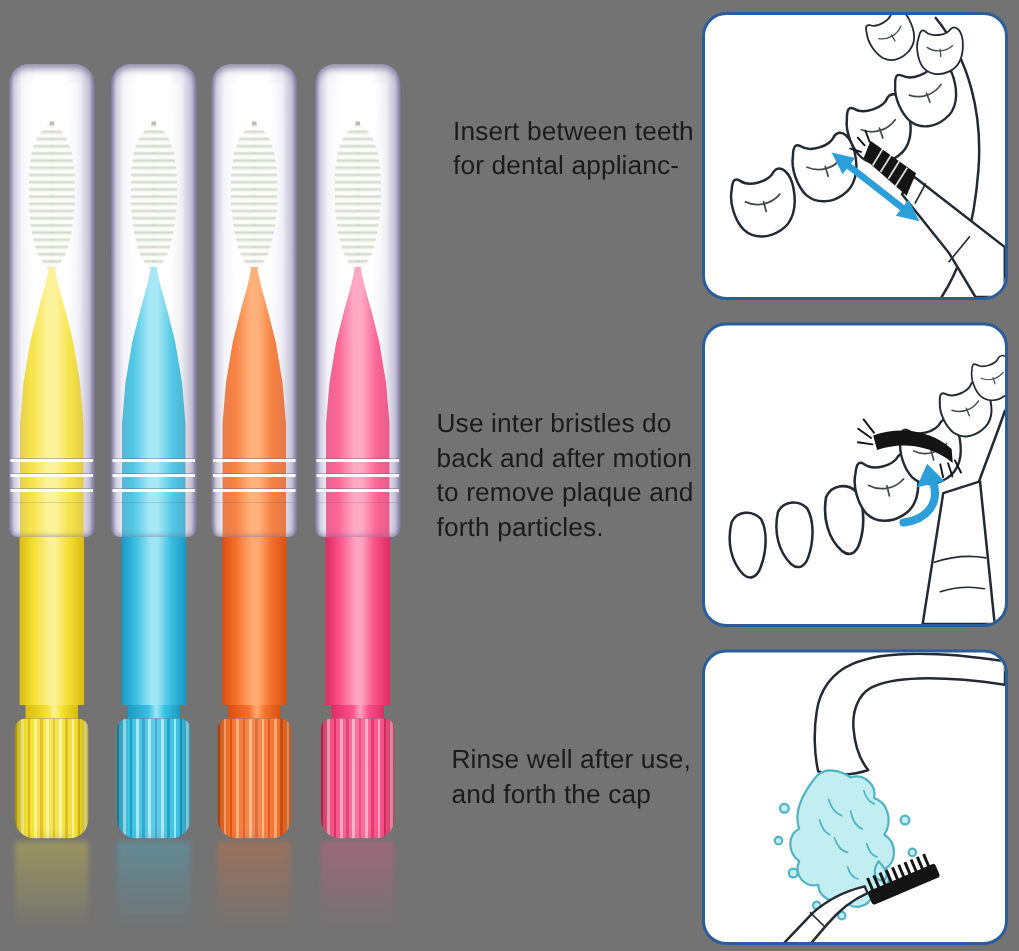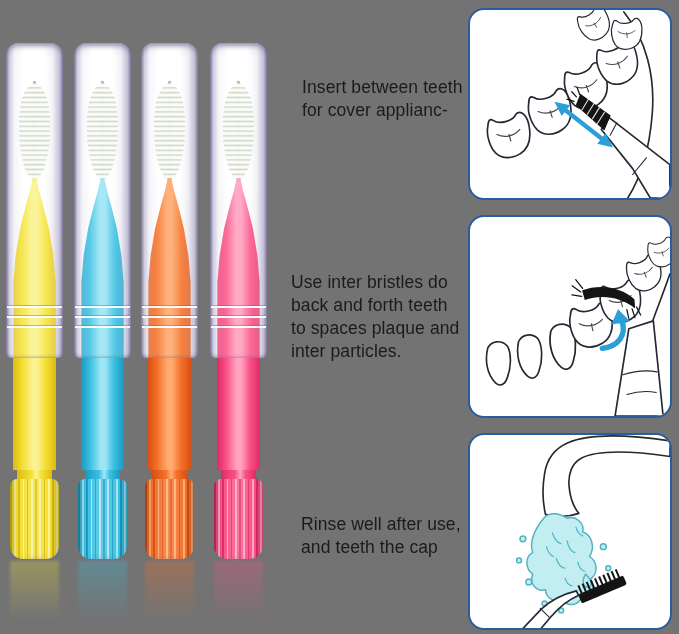--- a/index.html
+++ b/index.html
@@ -42,21 +42,21 @@
       repeating-linear-gradient(90deg, var(--cd) 0 1.6px, var(--c) 1.6px 4.2px, var(--cl) 4.2px 6px, var(--c) 6px 8.4px);}
   .floor-shadow{position:absolute;left:2px;top:512px;width:53px;height:10px;filter:blur(2px);
     background:radial-gradient(ellipse at 50% 50%, rgba(120,120,135,.3), rgba(120,120,135,0) 70%);}
   .reflection{position:absolute;left:4px;top:518px;width:49px;height:76px;opacity:.3;filter:blur(1.6px);
     background:linear-gradient(180deg, var(--c) 0%, rgba(255,255,255,0) 78%);}
 
   
   .step-text{position:absolute;font-size:17.5px;line-height:23px;color:#1b1b1b;letter-spacing:.1px;white-space:nowrap;}
   #t1{left:302px;top:76px}
   #t2{left:291px;top:271px}
-  #t3{left:301px;top:513px}
+  #t3{left:301px;top:495px}
 
   .ibox{position:absolute;left:468px;width:204px;background:#fff;box-sizing:border-box;
     border:2px solid var(--box-border,#2a5d9c);border-radius:16px;overflow:hidden;}
   #b1{top:8px;height:192px}
   #b2{top:215px;height:203px}
   #b3{top:433px;height:197px}
   .ibox svg{position:absolute;inset:0;width:100%;height:100%;}
 
   
   .tooth{fill:#fff;stroke:var(--line,#232a33);stroke-width:1.7;stroke-linejoin:round;stroke-linecap:round;}
@@ -146,31 +146,31 @@
       <div class="shaft"></div>
       <div class="notch"></div>
       <div class="grip"></div>
       <div class="floor-shadow"></div>
       <div class="reflection"></div>
     </div>
     </div>
 
   <div class="step-text" id="t1">
       <div class="line">Insert between teeth</div>
-      <div class="line">for cover applianc-</div>
+      <div class="line">for dental applianc-</div>
     </div>
   <div class="step-text" id="t2">
       <div class="line">Use inter bristles do</div>
-      <div class="line">back and forth teeth</div>
-      <div class="line">to spaces plaque and</div>
-      <div class="line">inter particles.</div>
+      <div class="line">back and after motion</div>
+      <div class="line">to remove plaque and</div>
+      <div class="line">forth particles.</div>
     </div>
   <div class="step-text" id="t3">
       <div class="line">Rinse well after use,</div>
-      <div class="line">and teeth the cap</div>
+      <div class="line">and forth the cap</div>
     </div>
 
   <div class="ibox" id="b1">
     <svg viewBox="0 0 204 192">
       <path class="ln" d="M157,2 C180,30 189,68 186,106 C183,144 175,170 161,192"></path>
       <g>
         <use href="#molar" transform="translate(40,128) rotate(-15)"></use>
         <use href="#molar" transform="translate(82,104) rotate(-17)"></use>
         <use href="#molar" transform="translate(119,78) rotate(-19)"></use>
         <use href="#molar" transform="translate(151,54) rotate(-21) scale(0.95)"></use>

